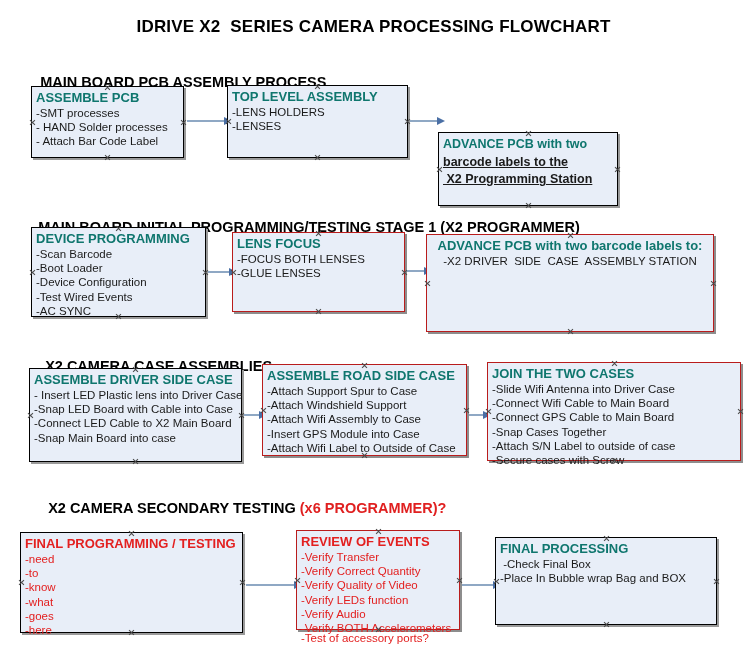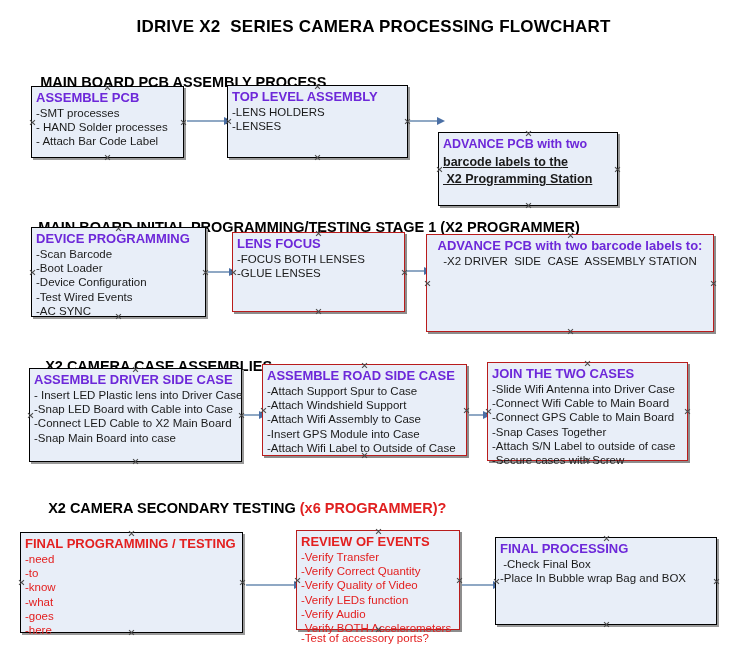--- a/index.html
+++ b/index.html
@@ -57,21 +57,21 @@
     border: 1px solid #000000;
     box-shadow: 2px 2px 0 0 #9a9a9a;
   }
   .node.thick-gray {
     border: 1px solid #b91c1c;
     box-shadow: 2px 2px 0 0 #8d8d8d;
   }
   .node-title {
     font-size: 13px;
     font-weight: bold;
-    color: #6d28d9;
+    color: #0f766e;
     line-height: 15px;
     white-space: pre;
     margin-bottom: 1px;
   }
   .node-line {
     font-size: 11.5px;
     font-weight: normal;
     color: #1a1a1a;
     line-height: 14.2px;
     white-space: pre;
@@ -254,21 +254,21 @@
     <div class="node-line">-Insert GPS Module into Case</div>
     <div class="node-line">-Attach Wifi Label to Outside of Case</div>
     <span class="handle" style="left:50%; top:0;"></span>
     <span class="handle" style="left:50%; top:100%;"></span>
     <span class="handle" style="left:0; top:50%;"></span>
     <span class="handle" style="left:100%; top:50%;"></span>
   </div>
 
   <div class="arrow" style="left:469px; top:414px; width:15px;"></div>
 
-  <div class="node thick-gray" style="left:487px; top:362px; width:201px; height:99px;">
+  <div class="node thick-gray" style="left:487px; top:362px; width:254px; height:99px;">
     <div class="node-title">JOIN THE TWO CASES</div>
     <div class="node-line">-Slide Wifi Antenna into Driver Case</div>
     <div class="node-line">-Connect Wifi Cable to Main Board</div>
     <div class="node-line">-Connect GPS Cable to Main Board</div>
     <div class="node-line">-Snap Cases Together</div>
     <div class="node-line">-Attach S/N Label to outside of case</div>
     <div class="node-line">-Secure cases with Screw</div>
     <span class="handle" style="left:50%; top:0;"></span>
     <span class="handle" style="left:50%; top:100%;"></span>
     <span class="handle" style="left:0; top:50%;"></span>

